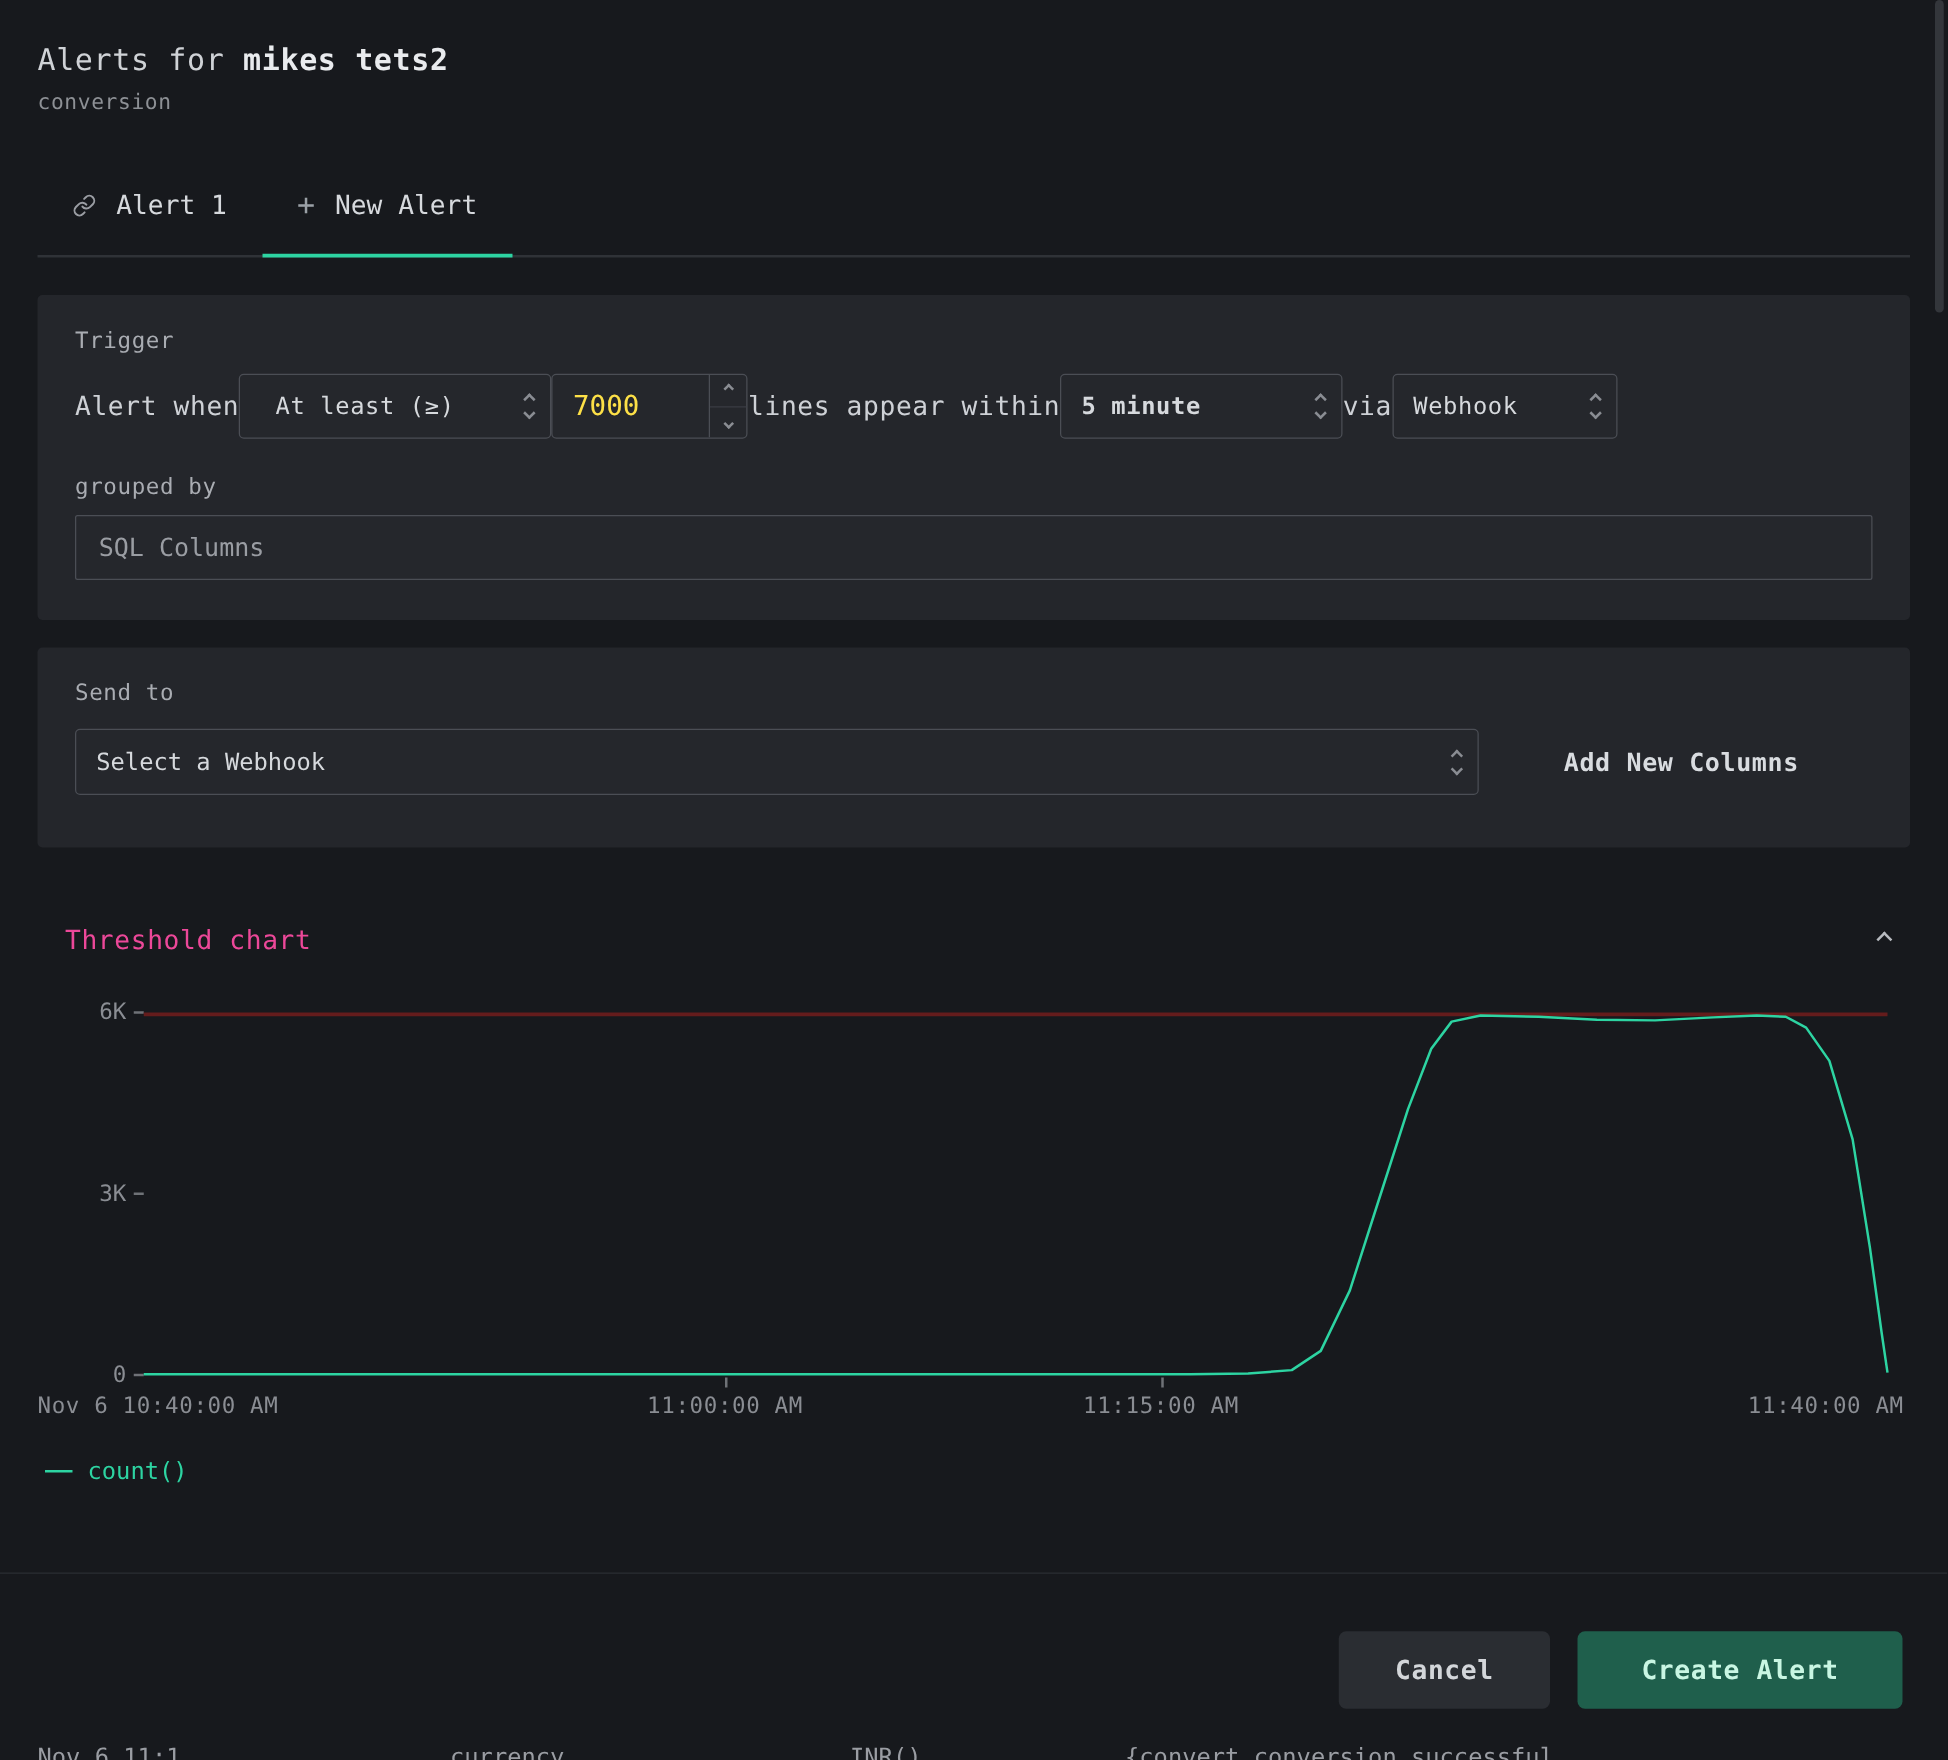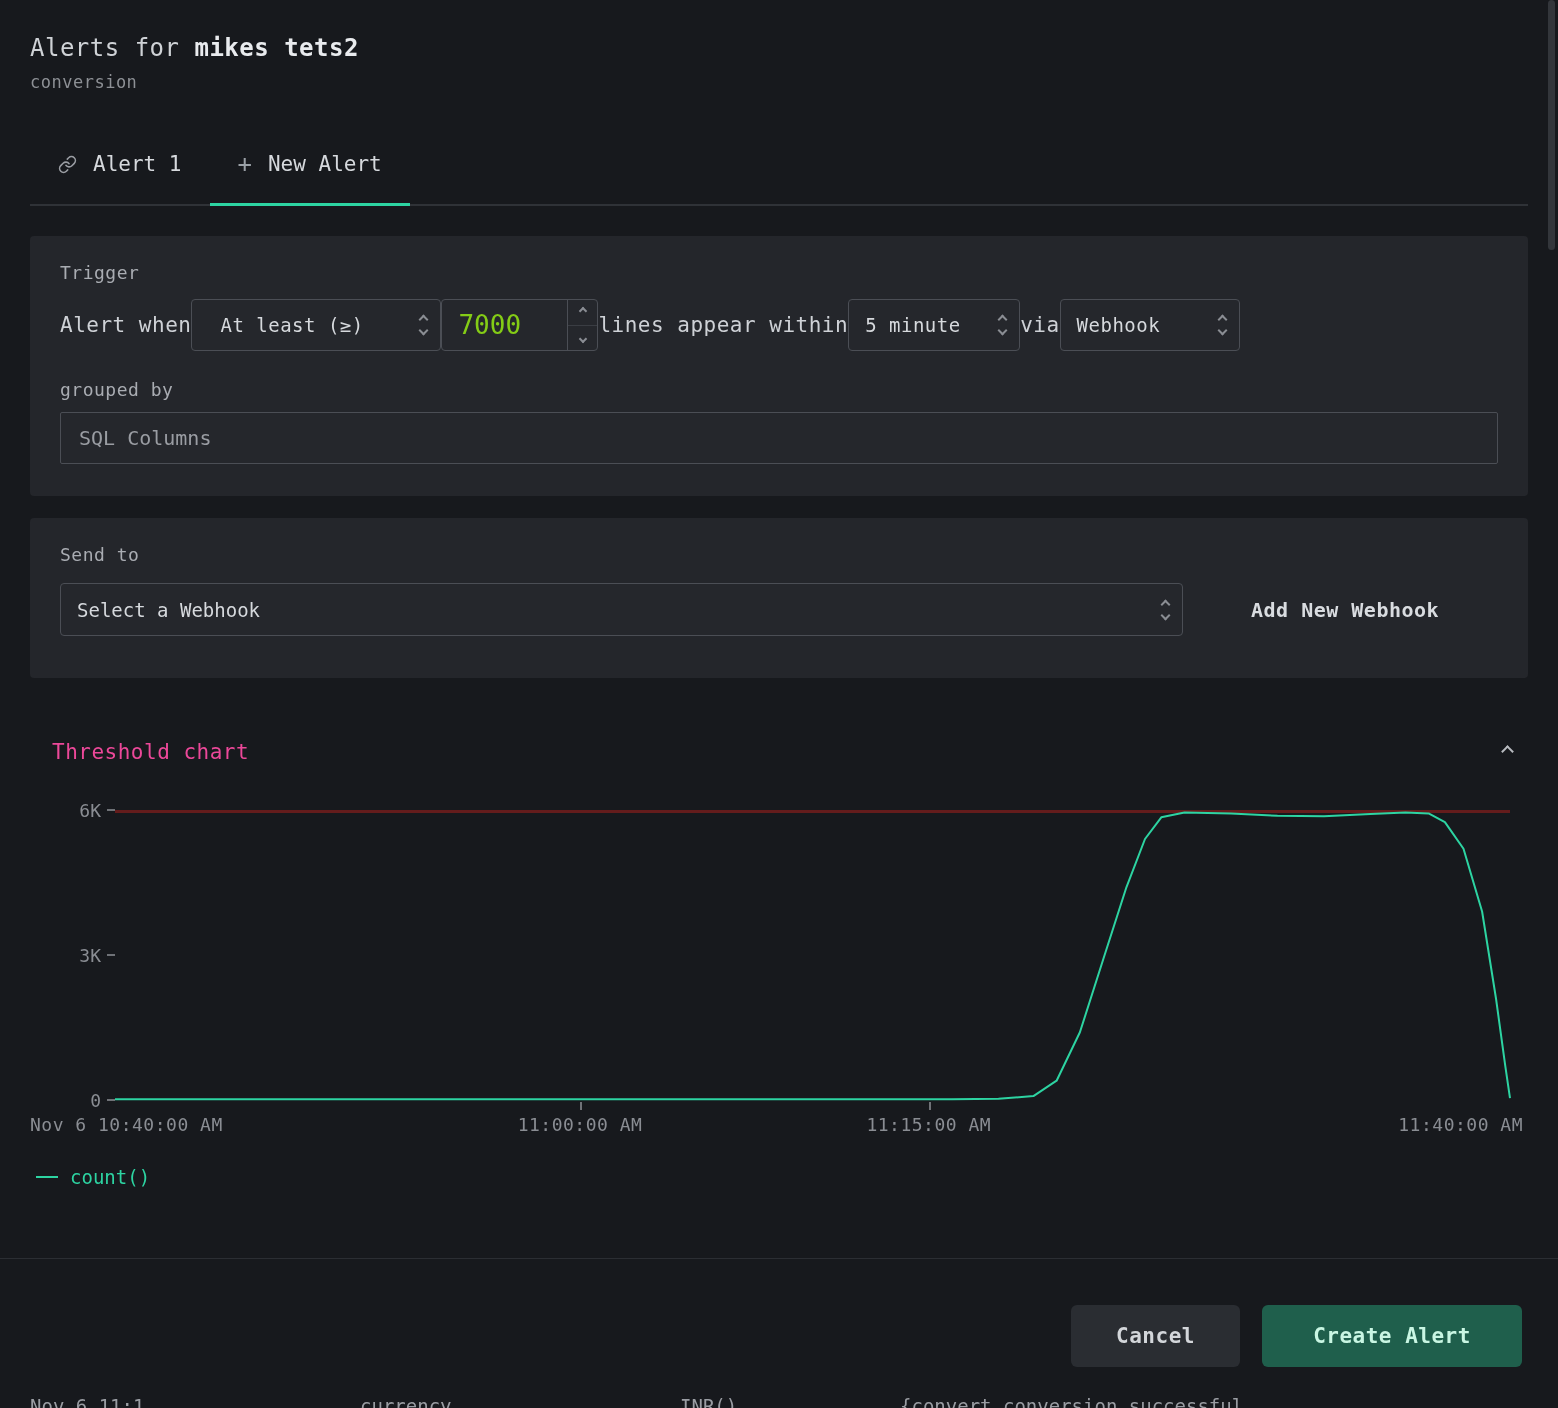--- a/index.html
+++ b/index.html
@@ -30,34 +30,34 @@
   .panel.sendto { margin-top:22px; padding-bottom:42px; }
   .panel-label { font-size:18px; color:#a9acb2; letter-spacing:0.5px; }
 
   .trigger-row { display:flex; align-items:center; margin-top:16px;
                  font-size:21px; color:#ced1d6; letter-spacing:0.5px; }
 
   .select { display:flex; align-items:center; justify-content:space-between; gap:12px;
             background:#25272c; border:1px solid #4b4e55; border-radius:4px;
             height:52px; padding:0 13px 0 16px; font-size:19px; color:#d6d9dd; cursor:pointer; }
   .sel-comparator { width:250px;padding-left:28px; }
-  .sel-window { width:172px; }
+  .sel-window { width:226px;font-weight:bold; }
   .sel-channel { width:180px; }
   .sel-webhook { width:1123px; height:53px; }
 
   .chev { display:block; width:7px; height:7px;
           border-right:2px solid #8a8d93; border-bottom:2px solid #8a8d93; }
   .chev.up   { transform:rotate(-135deg); margin-bottom:2px; }
   .chev.down { transform:rotate(45deg); margin-top:2px; }
   .chev-col { display:flex; flex-direction:column; align-items:center; }
 
   .number-input { display:flex; width:157px; height:52px; background:#25272c;
                   border:1px solid #4b4e55; border-radius:4px; overflow:hidden; }
   .number-input input { flex:1; min-width:0; background:transparent; border:none; outline:none;
-                        color:#84cc16; font:inherit; font-size:26px; padding:0 0 0 16px; }
+                        color:#fde047; font:inherit; font-size:22px; padding:0 0 0 16px; }
   .stepper { width:30px; border-left:1px solid #4b4e55; display:flex; flex-direction:column; }
   .stepper button { flex:1; background:transparent; border:none; cursor:pointer;
                     display:flex; align-items:center; justify-content:center; padding:0; }
   .stepper button + button { border-top:1px solid #3a3d43; }
   .stepper .chev { width:6px; height:6px; }
 
   .grouped-label { margin-top:28px; font-size:18px; color:#a9acb2; letter-spacing:0.5px; }
   .text-input { margin-top:12px; width:100%; height:52px; background:#25272c;
                 border:1px solid #4b4e55; border-radius:2px; color:#d6d9dd;
                 font:inherit; font-size:20px; padding:0 18px; outline:none; }
@@ -187,21 +187,21 @@
   <div class="panel sendto">
     <div class="panel-label">Send to</div>
     <div class="sendto-row">
       <div class="select sel-webhook">
         <span>Select a Webhook</span>
         <span class="chev-col">
           <span class="chev up"></span>
             <span class="chev down"></span>
         </span>
       </div>
-      <button class="add-webhook">Add New Webhook</button>
+      <button class="add-webhook">Add New Columns</button>
     </div>
   </div>
 
   <div class="chart-header">
     <div class="chart-title">Threshold chart</div>
     <button class="collapse-btn">
       <span class="chev up"></span>
     </button>
   </div>
 

